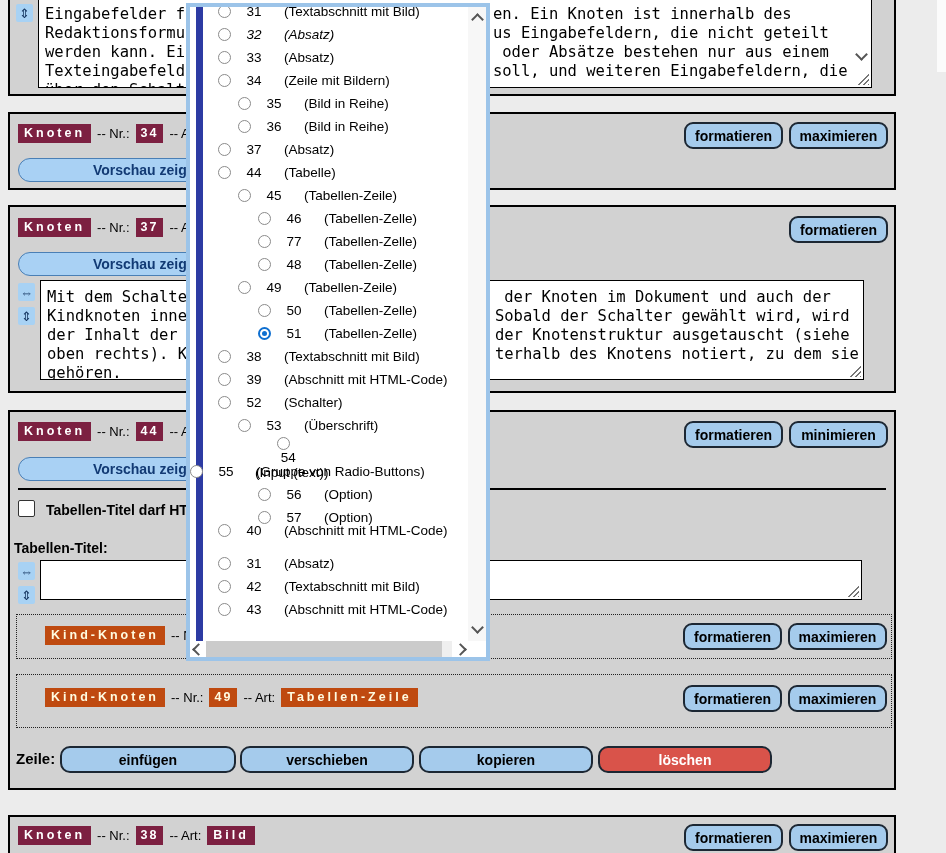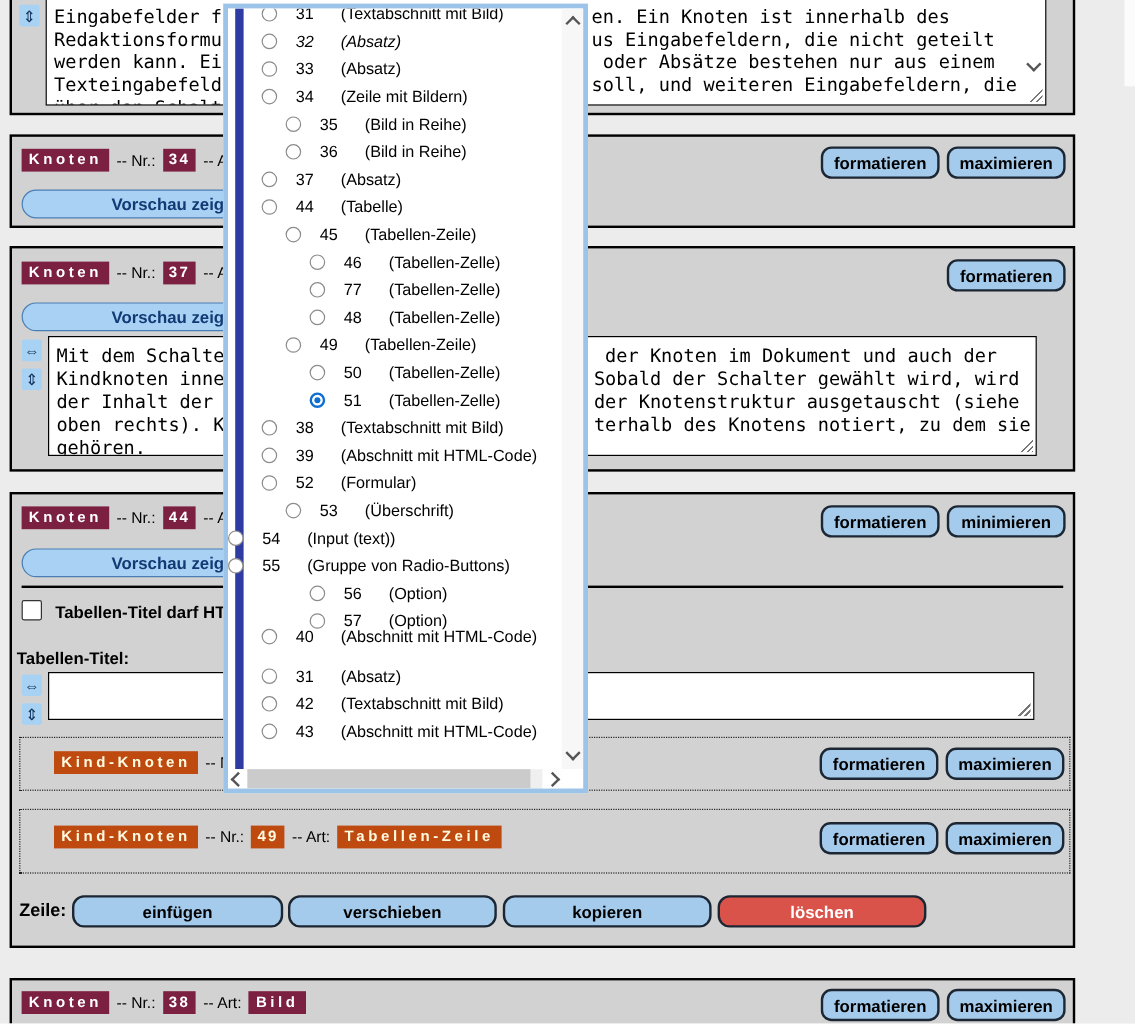--- a/index.html
+++ b/index.html
@@ -314,28 +314,28 @@
           <span class="plabel">(Textabschnitt mit Bild)</span>
         </div>
         <div class="prow" style="top: 360.5px; left: 0px; padding-left: 28px;">
           <span class="radio"></span>
           <span class="pnum">39</span>
           <span class="plabel">(Abschnitt mit HTML-Code)</span>
         </div>
         <div class="prow" style="top: 383.5px; left: 0px; padding-left: 28px;">
           <span class="radio"></span>
           <span class="pnum">52</span>
-          <span class="plabel">(Formular)</span>
+          <span class="plabel">(Schalter)</span>
         </div>
         <div class="prow" style="top: 406.5px; left: 0px; padding-left: 48px;">
           <span class="radio"></span>
           <span class="pnum">53</span>
           <span class="plabel">(Überschrift)</span>
         </div>
-        <div class="prow" style="top: 429.5px; left: 0px; ">
+        <div class="prow" style="top: 429.5px; left: 0px; padding-left: 48px; flex-direction: column;">
           <span class="radio"></span>
           <span class="pnum">54</span>
           <span class="plabel">(Input (text))</span>
         </div>
         <div class="prow" style="top: 452.5px; left: 0px; ">
           <span class="radio"></span>
           <span class="pnum">55</span>
           <span class="plabel">(Gruppe von Radio-Buttons)</span>
         </div>
         <div class="prow" style="top: 475.5px; left: 0px; padding-left: 68px;">

